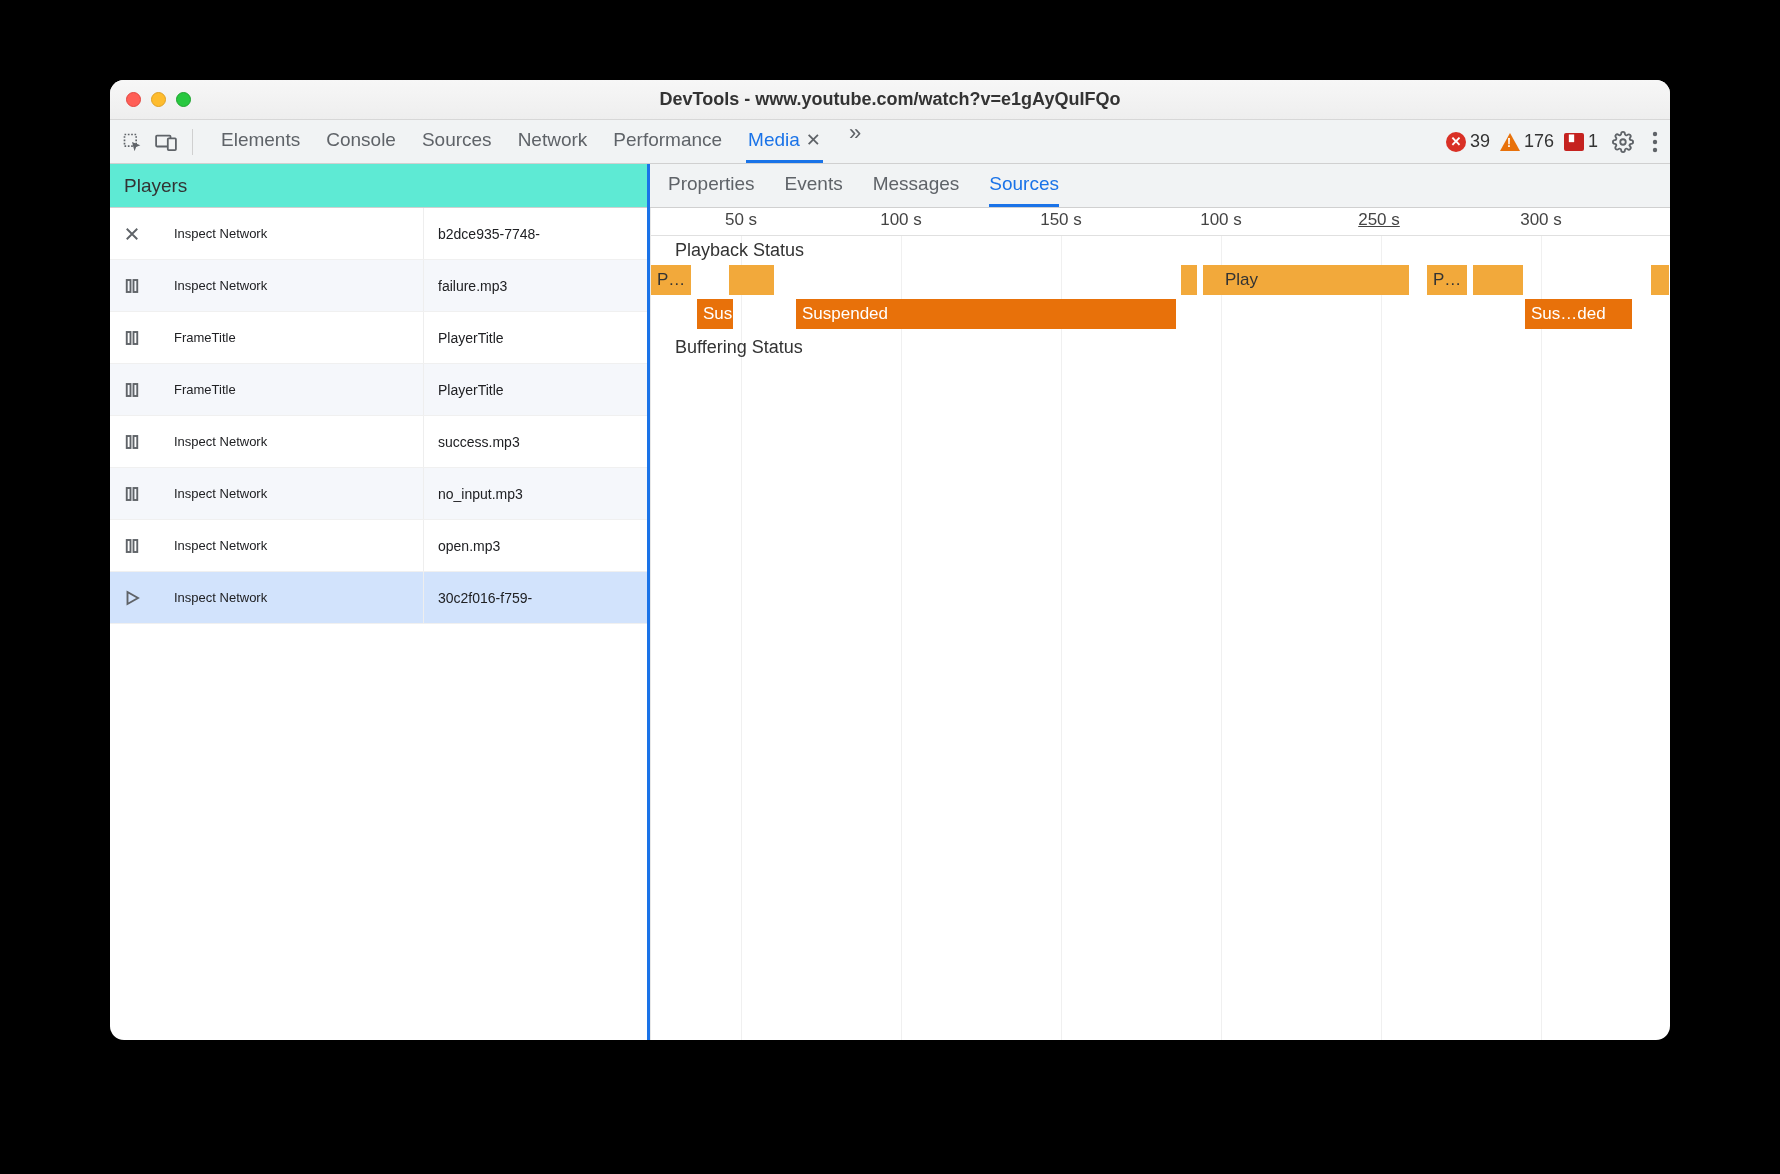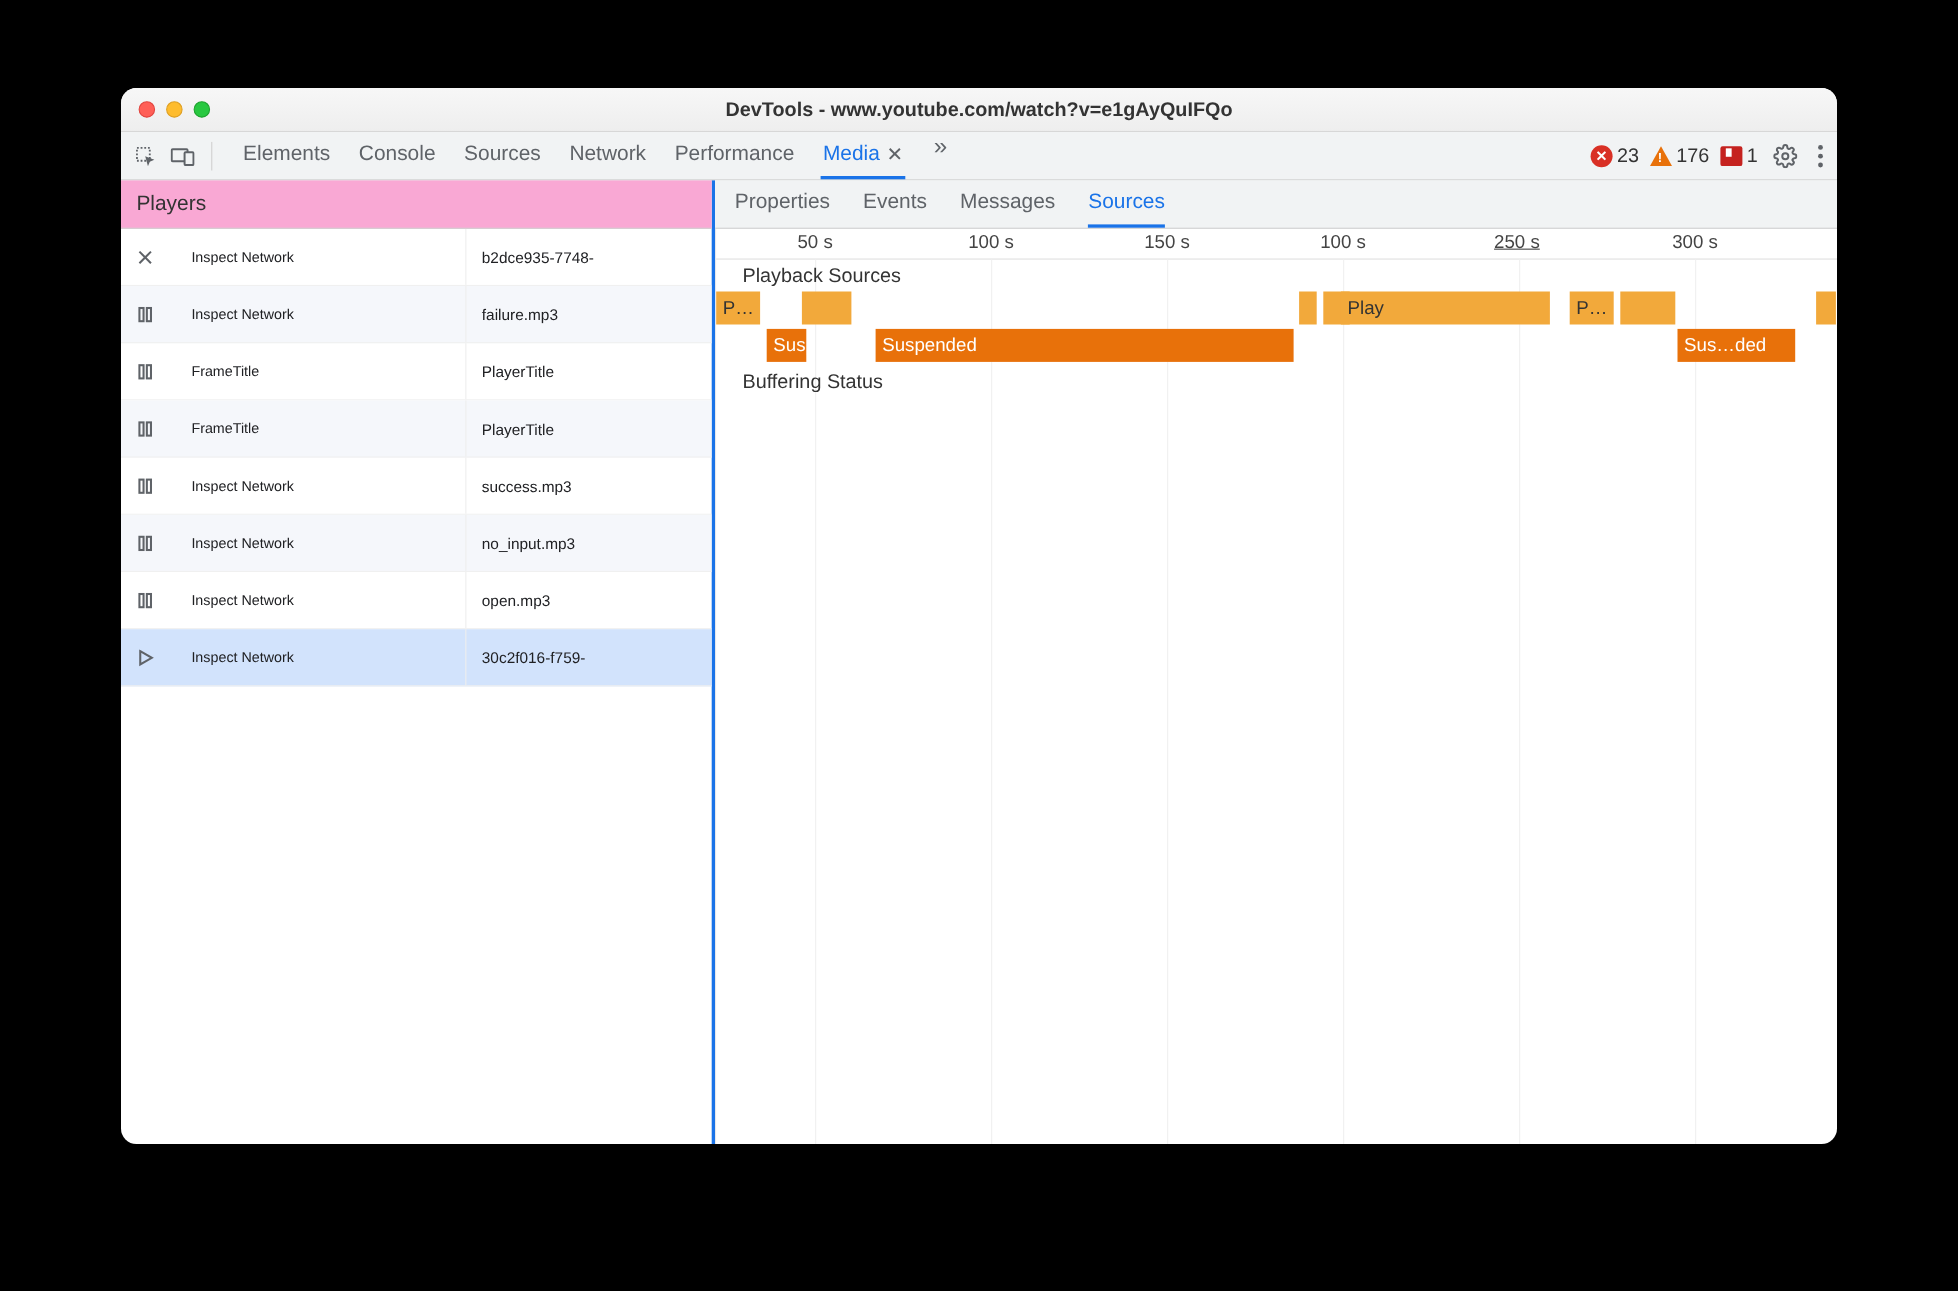--- a/index.html
+++ b/index.html
@@ -71,21 +71,21 @@
   .dot.err { background:#d93025;}
   .tri { width:0;height:0;border-left:10px solid transparent;border-right:10px solid transparent;border-bottom:18px solid #e8710a; position:relative;}
   .tri::after{content:"!";position:absolute;left:-3px;top:3px;color:#fff;font-size:12px;font-weight:bold;}
   .flag { width:20px;height:18px;background:#c5221f;color:#fff;font-size:12px;display:flex;align-items:center;justify-content:center;font-weight:bold;border-radius:2px;}
   .gear, .kebab { color:#5f6368; cursor:pointer; padding:4px;}
   
   .body { flex:1; display:flex; min-height:0; }
   
   .sidebar { width: 540px; border-right: 3px solid #1a73e8; display:flex; flex-direction:column; }
   .side-header {
-    height:44px; border-bottom:1px solid #d0d0d0; background:#f9a8d4;
+    height:44px; border-bottom:1px solid #d0d0d0; background:#5eead4;
     display:flex; align-items:center; padding:0 14px; font-size:19px; color:#333;
   }
   .side-list { flex:1; overflow:auto; }
   .row {
     display:flex; align-items:center; height:52px; border-bottom:1px solid #f0f0f0;
     cursor:pointer;
   }
   .row:nth-child(even){ background:#f5f7fb; }
   .row.selected { background:#d2e3fc; }
   .row .icon { width:44px; display:flex; justify-content:center; color:#5f6368; }
@@ -148,21 +148,21 @@
       <div class="tab">Performance</div>
       <div class="tab active">
         <span>Media</span>
         <span class="close">✕</span>
       </div>
       <div class="more-tabs">»</div>
     </div>
     <div class="toolbar-right">
       <div class="badge">
         <div class="dot err">✕</div>
-        <span>23</span>
+        <span>39</span>
       </div>
       <div class="badge">
         <div class="tri"></div>
         <span>176</span>
       </div>
       <div class="badge">
         <div class="flag">▘</div>
         <span>1</span>
       </div>
       <div class="gear">
@@ -285,21 +285,21 @@
           </div>
         <div class="gridlines" id="gridlines">
             <div class="gl" style="left: 90px;"></div>
             <div class="gl" style="left: 250px;"></div>
             <div class="gl" style="left: 410px;"></div>
             <div class="gl" style="left: 570px;"></div>
             <div class="gl" style="left: 730px;"></div>
             <div class="gl" style="left: 890px;"></div>
           </div>
         <div style="position:relative;">
-          <div class="section-label">Playback Sources</div>
+          <div class="section-label">Playback Status</div>
           <div class="track" id="track-play">
               <div class="bar orange" style="left: 0px; width: 40px;">P…</div>
               <div class="bar orange" style="left: 78px; width: 45px;"></div>
               <div class="bar orange" style="left: 530px; width: 16px;"></div>
               <div class="bar orange" style="left: 552px; width: 24px;"></div>
               <div class="bar orange" style="left: 568px; width: 190px;">Play</div>
               <div class="bar orange" style="left: 776px; width: 40px;">P…</div>
               <div class="bar orange" style="left: 822px; width: 50px;"></div>
               <div class="bar orange" style="left: 1000px; width: 18px;"></div>
             </div>

